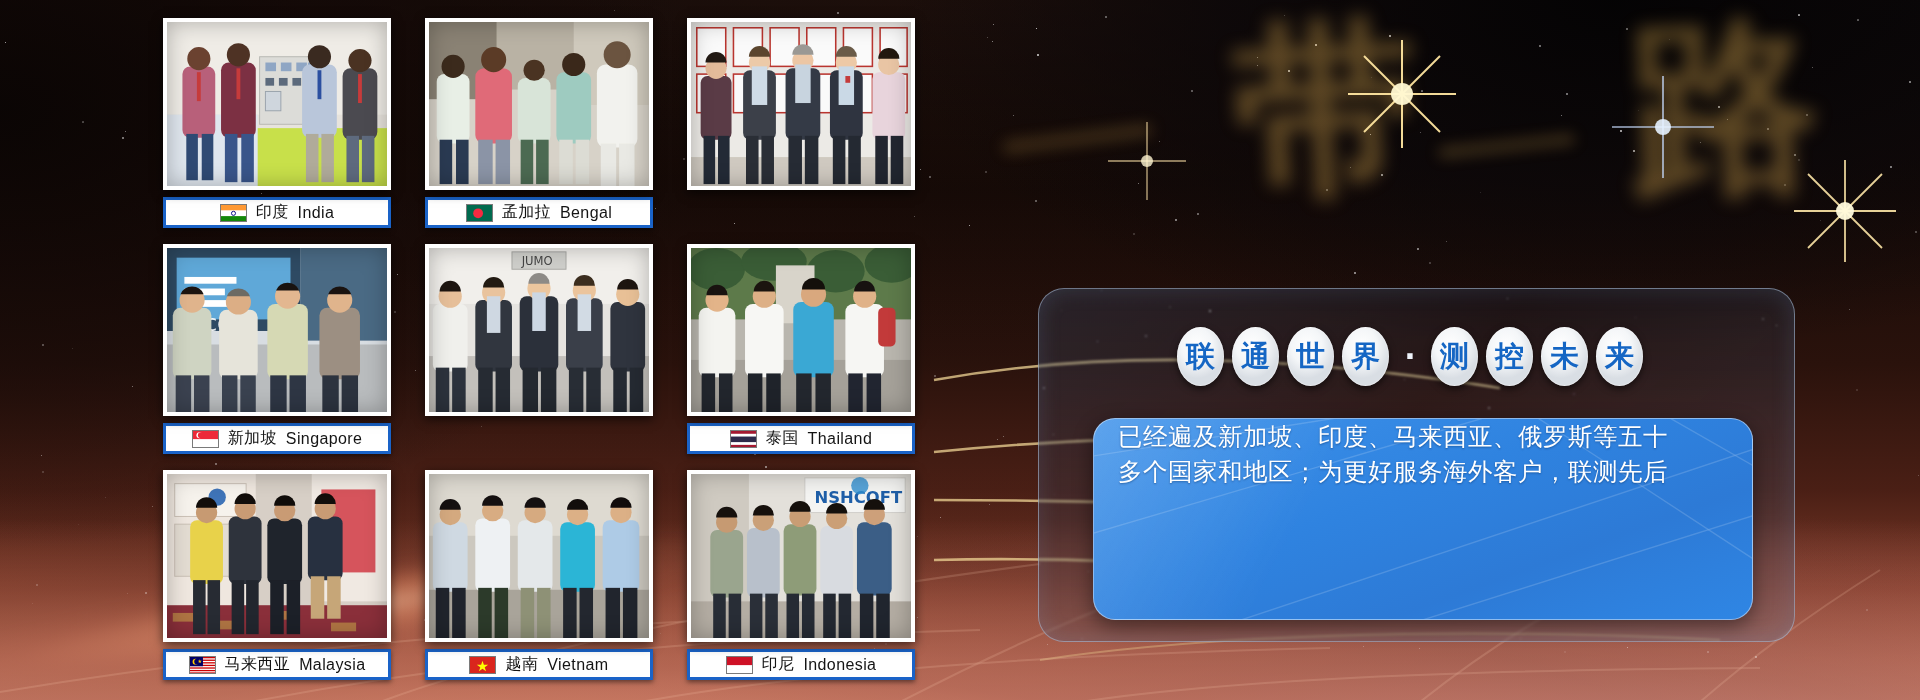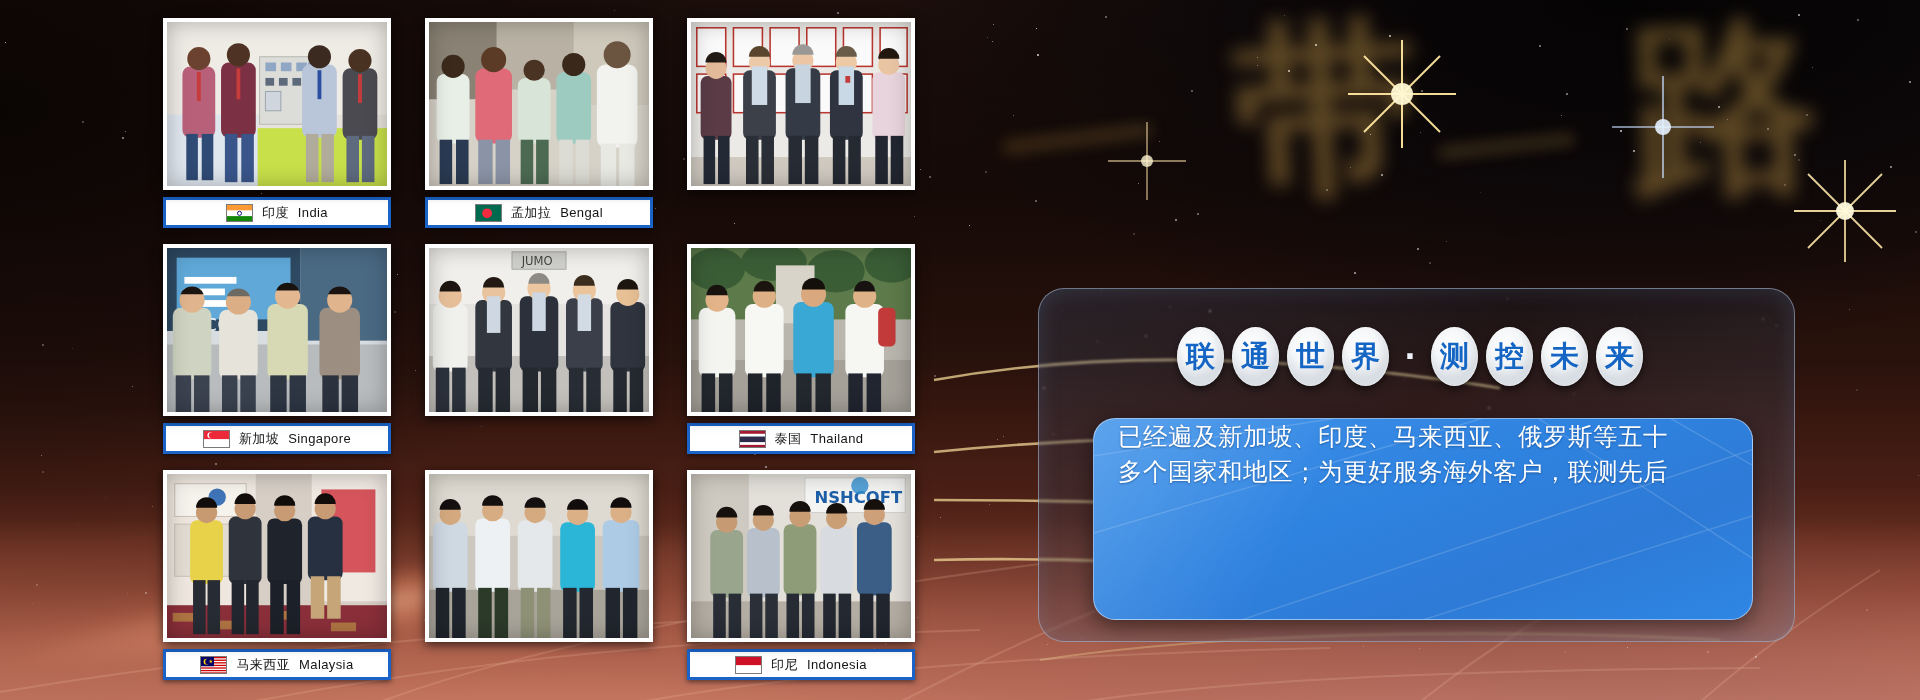--- a/index.html
+++ b/index.html
@@ -62,21 +62,21 @@
   .photo .scene{position:absolute;inset:0;}
   .photo .vig{position:absolute;inset:0;box-shadow:inset 0 0 22px rgba(0,0,0,.28);}
 
   .label{
     margin-top:7px;width:228px;height:31px;box-sizing:border-box;
     background:#fff;border:3px solid #1a63c8;
     display:flex;align-items:center;justify-content:center;gap:9px;
     box-shadow:0 2px 5px rgba(0,0,0,.5);
   }
   .label .flag{width:27px;height:18px;flex:0 0 auto;border:1px solid #7a7a7a;box-sizing:border-box;overflow:hidden;position:relative;}
-  .label .txt{font-size:13px;color:#141414;white-space:nowrap;letter-spacing:.4px;
+  .label .txt{font-size:16px;color:#141414;white-space:nowrap;letter-spacing:.4px;
               font-family:"Liberation Sans","DejaVu Sans",sans-serif;}
 
   
   .calligraphy{
     position:absolute;left:1020px;top:6px;width:890px;height:250px;
   }
   .calligraphy .ch{
     position:absolute;
     font-family:"DejaVu Serif","Liberation Serif",serif;
     font-weight:700;
@@ -860,20 +860,30 @@
           <g>
             <rect x="180" y="48" width="38" height="74" rx="7" fill="#aecbe6"></rect>
             <circle cx="199" cy="40" r="11" fill="#dcb086"></circle>
               <path d="M188 35a11 11 0 0122 0z" fill="#120d0c"></path>
             <rect x="183" y="118" width="15" height="52" fill="#21252d"></rect>
               <rect x="201" y="118" width="15" height="52" fill="#21252d"></rect>
           </g>
         </svg>
         <div class="vig"></div>
       </div>
+      <div class="label">
+        <span class="flag">
+          <svg viewBox="0 0 27 18">
+              <rect width="27" height="18" fill="#da251d"></rect>
+              <path d="M13.5 4l1.5 4.4h4.6l-3.7 2.7 1.4 4.4-3.8-2.7-3.8 2.7 1.4-4.4-3.7-2.7H12z" fill="#ff0"></path>
+            </svg>
+        </span>
+        <span class="txt">越南</span>
+        <span class="txt">Vietnam</span>
+      </div>
     </div>
 
     <div class="cell c2 r2">
       <div class="photo">
         <svg class="scene" viewBox="0 0 228 172" preserveAspectRatio="xMidYMid slice">
           <rect width="228" height="172" fill="#e3e0da"></rect>
           <rect x="0" y="0" width="60" height="172" fill="#cfcac1"></rect>
           <rect x="118" y="4" width="104" height="36" fill="#f4f4f2" stroke="#cfcdc8"></rect>
           <text x="128" y="30" font-family="DejaVu Sans" font-size="17" font-weight="bold" fill="#1f5fa8">NSHCOFT</text>
           <circle cx="175" cy="12" r="9" fill="#2f8fd0" opacity=".8"></circle>

